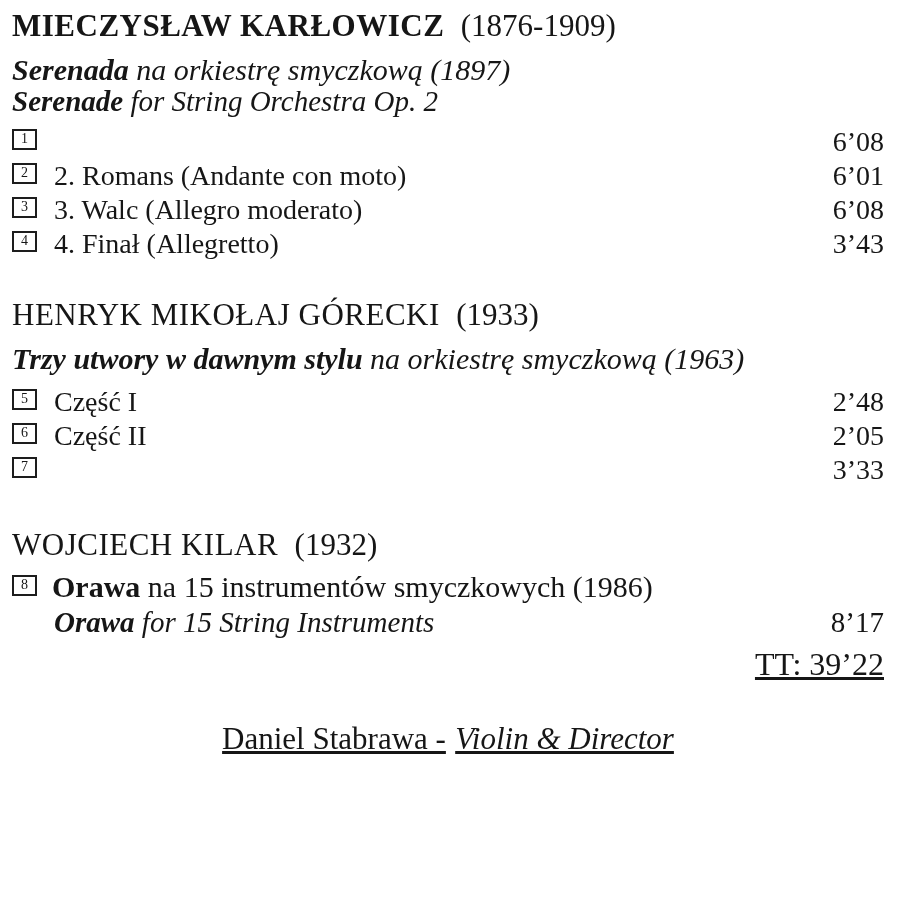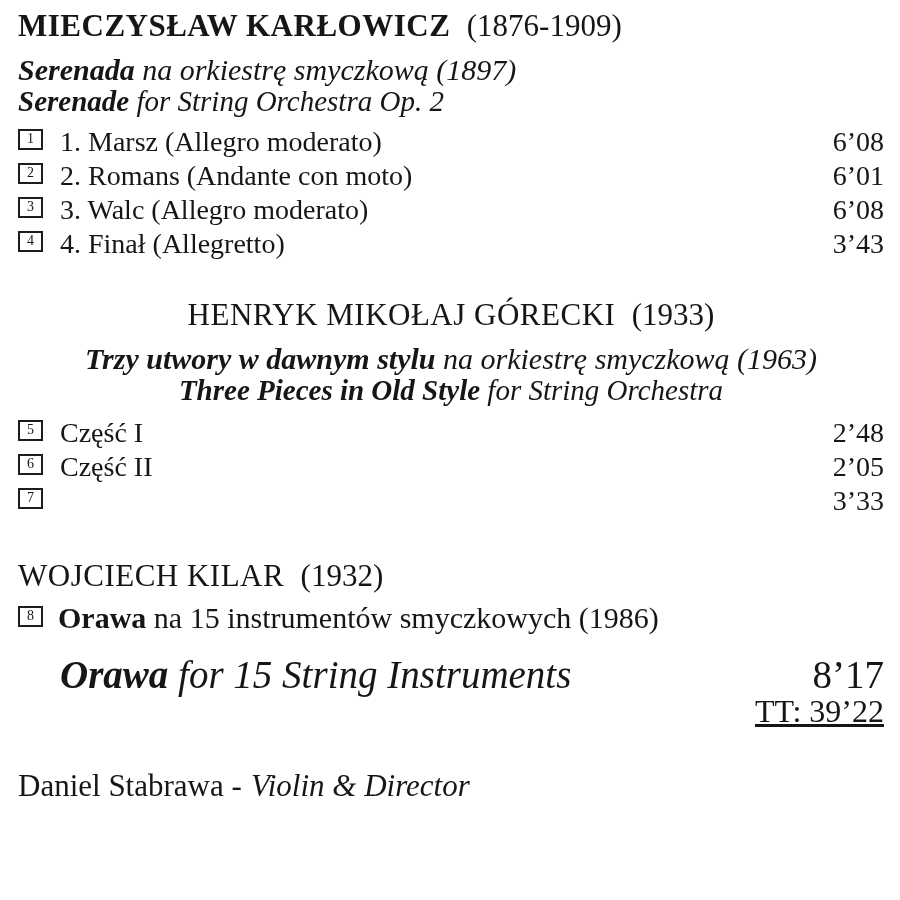--- a/index.html
+++ b/index.html
@@ -5,21 +5,21 @@
   * { margin: 0; padding: 0; box-sizing: border-box; }
   html, body {
     width: 900px; height: 900px;
     background: #ffffff;
     color: #161616;
     font-family: "Liberation Serif", "DejaVu Serif", serif;
     overflow: hidden;
   }
   .page {
     width: 900px; height: 671px;
-    padding: 6px 16px 0 18px;
+    padding: 6px 16px 0 12px;
   }
 
   
   .composer-line { font-size: 31px; line-height: 40px; white-space: nowrap; }
   .composer { letter-spacing: 0.5px; }
   .heavy .composer { font-weight: 700; }
   .dates { margin-left: 0.28em; font-weight: 400; }
 
   
   .work-pl { font-size: 30px; line-height: 33px; margin-top: 7px; white-space: nowrap; font-style: italic; }
@@ -39,58 +39,58 @@
     width: 25px; height: 21px;
     border: 2px solid #1d1d1d;
     display: flex; align-items: center; justify-content: center;
     font-size: 14px; line-height: 1;
     margin-right: 17px;
     position: relative; top: -3px;
   }
   .track-label { white-space: nowrap; }
   .track-time { margin-left: auto; white-space: nowrap; }
 
-  .section-2 { margin-top: 34px; text-align: center; }
+  .section-2 { margin-top: 34px; }
   .section-2 .tracklist { margin-top: 10px; }
 
   
   .section-3 { margin-top: 38px; }
   .kilar-line1 {
     display: flex; align-items: center;
     font-size: 30px; height: 36px; margin-top: 4px;
     white-space: nowrap;
   }
   .kilar-line1 .track-box { top: -2px; margin-right: 15px; }
   .kilar-line1 .t-main { font-weight: 700; }
   .kilar-line2 {
-    display: flex; align-items: flex-start;
-    font-size: 39px; height: 34px;
+    display: flex; align-items: flex-end;
+    font-size: 29px; height: 34px;
     padding-left: 42px;
     white-space: nowrap;
-    margin-top: 16px;
   }
   .kilar-line2 .en { font-style: italic; }
   .kilar-line2 .t-main { font-weight: 700; font-style: italic; }
   .tt-line { text-align: right; font-size: 32px; line-height: 27px; margin-top: 12px; text-decoration: underline; }
 
   
   .ensemble-line {
     margin-top: 58px;
     text-align: center;
     font-size: 34px; line-height: 40px;
     letter-spacing: 14px;
     word-spacing: 18px;
     padding-left: 14px; 
     white-space: nowrap;
   }
   .credit-line {
     margin-top: 42px;
-    text-align: left;
+    text-align: center;
     font-size: 31px; line-height: 38px;
     white-space: nowrap;
+    text-decoration: underline;
   }
   .credit-role { font-style: italic; margin-left: 0.3em; }
 </style>
 </head>
 <body>
 
 <div class="page">
 
   <section class="section-1">
     <div class="composer-line heavy">
@@ -99,21 +99,20 @@
     </div>
     <div class="work-pl">
       <span class="t-main">Serenada</span><span> na orkiestrę smyczkową (1897)</span>
     </div>
     <div class="work-en">
       <span class="t-main">Serenade</span><span> for String Orchestra Op. 2</span>
     </div>
     <div class="tracklist">
       <div class="track-row">
         <span class="track-box">1</span>
-        <span class="track-label">1.  Marsz (Allegro moderato)</span>
         <span class="track-time">6’08</span>
       </div>
       <div class="track-row">
         <span class="track-box">2</span>
         <span class="track-label">2.  Romans (Andante con moto)</span>
         <span class="track-time">6’01</span>
       </div>
       <div class="track-row">
         <span class="track-box">3</span>
         <span class="track-label">3.  Walc (Allegro moderato)</span>
@@ -127,23 +126,20 @@
     </div>
   </section>
 
   <section class="section-2">
     <div class="composer-line">
       <span class="composer">HENRYK MIKOŁAJ GÓRECKI</span>
       <span class="dates">(1933)</span>
     </div>
     <div class="work-pl">
       <span class="t-main">Trzy utwory w dawnym stylu</span><span> na orkiestrę smyczkową (1963)</span>
-    </div>
-    <div class="work-en">
-      <span class="t-main">Three Pieces in Old Style</span><span> for String Orchestra</span>
     </div>
     <div class="tracklist">
       <div class="track-row">
         <span class="track-box">5</span>
         <span class="track-label">Część I</span>
         <span class="track-time">2’48</span>
       </div>
       <div class="track-row">
         <span class="track-box">6</span>
         <span class="track-label">Część II</span>

